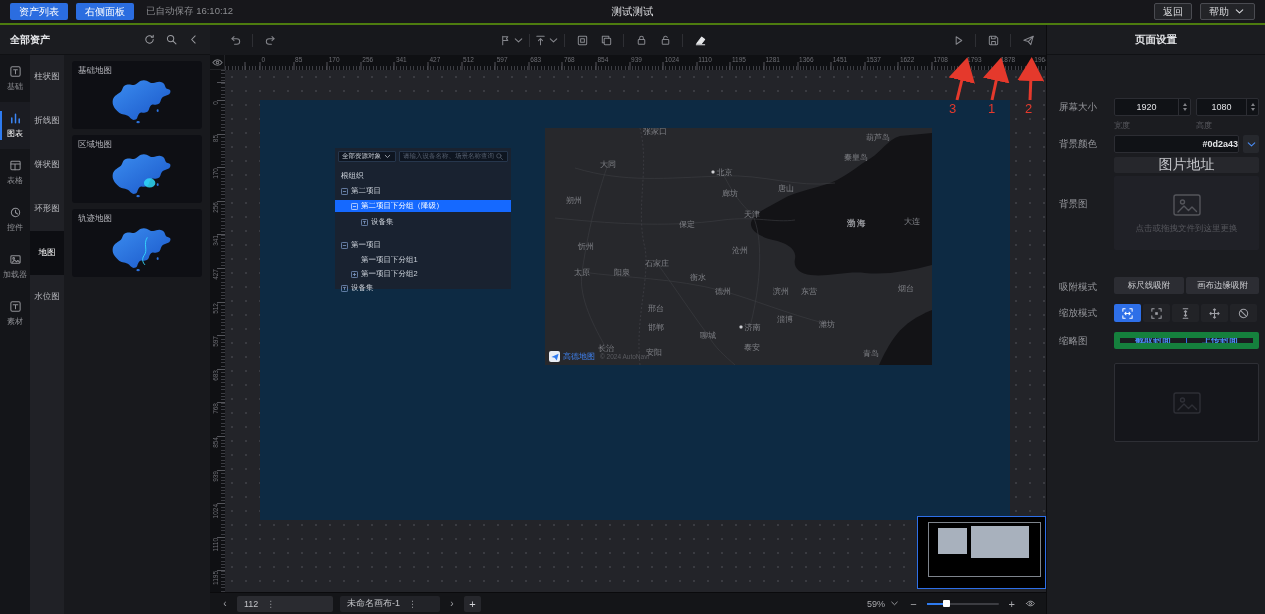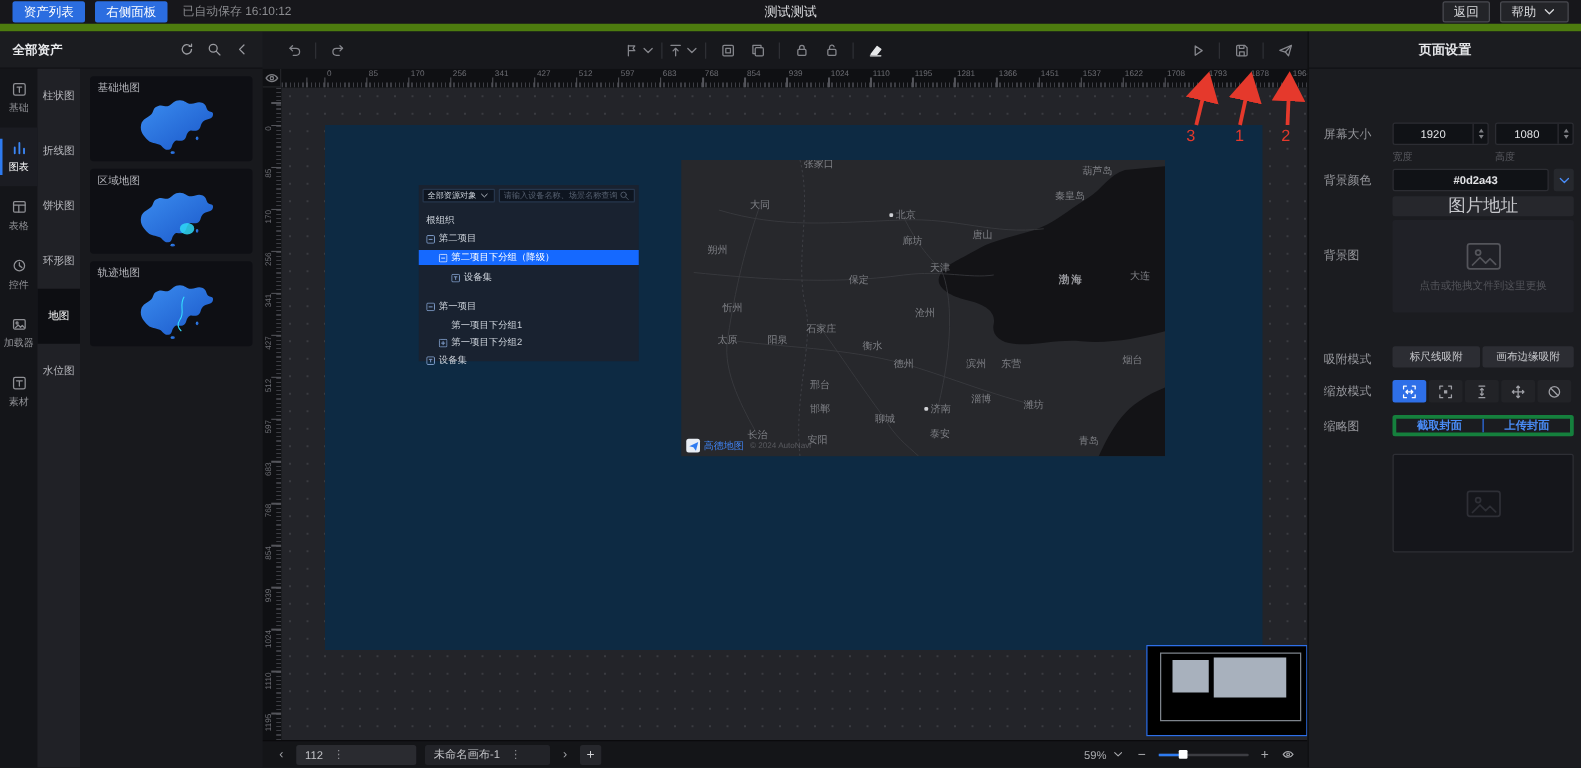--- a/index.html
+++ b/index.html
@@ -3,21 +3,21 @@
 <meta charset="utf-8">
 <style>
 *{margin:0;padding:0;box-sizing:border-box}
 html,body{width:1265px;height:614px;overflow:hidden}
 body{background:#141417;font-family:"Liberation Sans","DejaVu Sans",sans-serif;color:#cfd0d4}
 svg{display:block}
 .ico svg, .ico{stroke-linecap:round;stroke-linejoin:round}
 #app{position:relative;width:1265px;height:614px;background:#17181c}
 
 
-.topbar{position:absolute;top:0;left:0;right:0;height:25px;background:#17171b;border-bottom:6px solid #4d7c0f;display:flex;align-items:center;padding:0 10px;gap:8px;z-index:40}
+.topbar{position:absolute;top:0;left:0;right:0;height:25px;background:#17171b;border-bottom:2px solid #4d7c0f;display:flex;align-items:center;padding:0 10px;gap:8px;z-index:40}
 .btn-blue{background:#2b6de0;color:#fff;font-size:10px;height:17px;padding:0 9px;border-radius:2px;display:flex;align-items:center}
 .autosave{font-size:9.5px;color:#8b8c90;margin-left:4px}
 .title-center{position:absolute;left:300px;right:300px;text-align:center;font-size:10.5px;color:#dcdde0}
 .topbar-right{margin-left:auto;display:flex;gap:8px}
 .btn-dark{background:#232428;border:1px solid #4a4b51;color:#d8d9dc;font-size:10px;height:17px;padding:0 8px;border-radius:2px;display:flex;align-items:center;gap:4px}
 
 
 .left-panel{position:absolute;top:25px;left:0;width:210px;bottom:0;background:#18191d;z-index:30}
 .lp-header{height:30px;display:flex;align-items:center;padding:0 10px;background:#1b1c20;border-bottom:1px solid #101114}
 .lp-title{font-size:10px;color:#e8e9ec;font-weight:bold}
@@ -115,21 +115,21 @@
 .stepper{width:12px;border-left:1px solid #2c2d33;height:100%;display:flex;flex-direction:column;align-items:center;justify-content:center;gap:2px}
 .tri-up{width:0;height:0;border-left:2.5px solid transparent;border-right:2.5px solid transparent;border-bottom:3px solid #7f8085}
 .tri-down{width:0;height:0;border-left:2.5px solid transparent;border-right:2.5px solid transparent;border-top:3px solid #7f8085}
 .dd-btn{position:absolute;width:16px;height:18px;background:#26282d;border-radius:2px;display:flex;align-items:center;justify-content:center;color:#4a8df8}
 .imgaddr{position:absolute;height:16px;background:#26272c;border-radius:2px;color:#c6c7cb;font-size:14px;display:flex;align-items:center;justify-content:center}
 .upload{position:absolute;background:#202127;border-radius:2px;display:flex;flex-direction:column;align-items:center;justify-content:center;gap:5px;color:#54555b}
 .upload .hint{font-size:8.5px;color:#54555b}
 .snap-btn{position:absolute;height:17px;background:#2c2d33;border-radius:2px;color:#c9cace;font-size:8.5px;display:flex;align-items:center;justify-content:center}
 .scale-btn{position:absolute;width:27px;height:18px;background:#222327;border-radius:2px;display:flex;align-items:center;justify-content:center;color:#9fa0a6}
 .scale-btn.active{background:#2e6fe8;color:#fff}
-.cover-group{position:absolute;height:17px;border:3px solid #15803d;border-radius:2px;display:flex;overflow:hidden}
+.cover-group{position:absolute;height:17px;border:6px solid #15803d;border-radius:2px;display:flex;overflow:hidden}
 .cover-btn{flex:1;display:flex;align-items:center;justify-content:center;color:#4a8df8;font-size:9px;font-weight:bold}
 .cover-btn.first{border-right:1px solid #2e6fe8}
 .preview{position:absolute;background:#15161b;border:1px solid #2e2f35;border-radius:2px;display:flex;align-items:center;justify-content:center;color:#2e2f36}
 
 
 .annot{position:absolute;inset:0;pointer-events:none;z-index:60}
 .annot .num{position:absolute;font-size:13px;color:#e5392c}
 </style>
 </head>
 <body>
@@ -681,21 +681,21 @@
         <span class="stepper">
             <span class="tri-up"></span>
             <span class="tri-down"></span>
           </span>
       </div>
       <div class="rp-sub" style="top:65px;left:67px">宽度</div>
       <div class="rp-sub" style="top:65px;left:149px">高度</div>
 
       <div class="rp-label" style="top:83px">背景颜色</div>
       <div class="num-input" style="top:80px;left:67px;width:125px">
-        <span class="val" style="text-align:center;padding-left:8px;font-weight:bold">#0d2a43</span>
+        <span class="val" style="text-align:right;padding-left:8px;font-weight:bold">#0d2a43</span>
       </div>
       <div class="dd-btn" style="top:80px;left:196px">
           <span class="ico">
             <svg viewBox="0 0 14 14" width="13" height="13" fill="none" stroke="currentColor" stroke-width="1.1">
               <path d="M3.5 5.2l3.5 3.4 3.5-3.4"></path>
             </svg>
           </span>
         </div>
 
       <div class="imgaddr" style="top:102px;left:67px;width:145px">图片地址</div>

